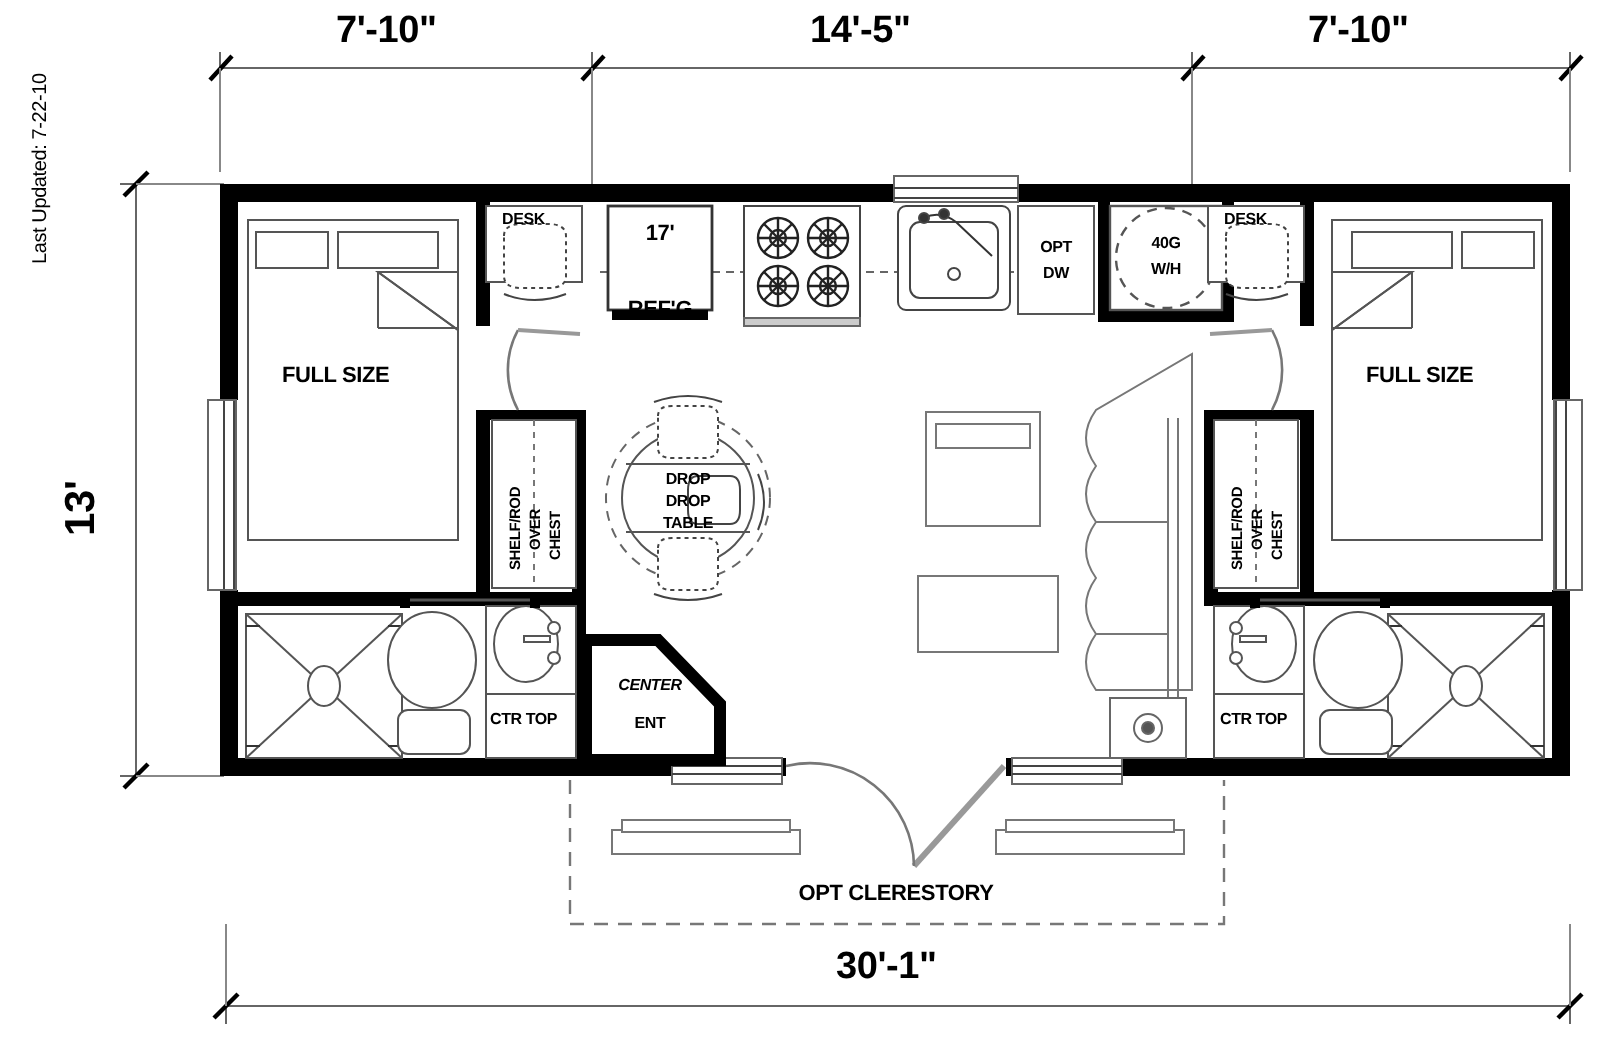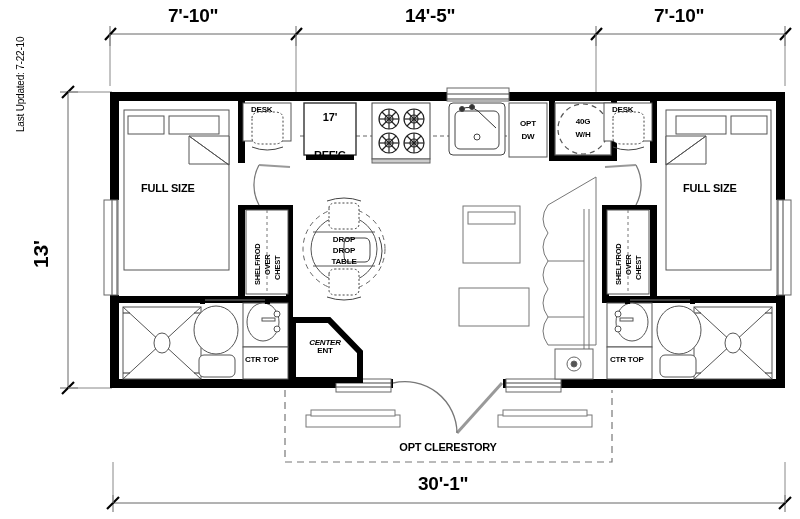--- a/index.html
+++ b/index.html
@@ -425,16 +425,16 @@
 <div class="lbl tiny ctr" style="left:555px;top:118px;width:56px;">40G</div>
 <div class="lbl tiny ctr" style="left:555px;top:115px;width:56px;margin-top:16px;">W/H</div>
 
 <div class="lbl tiny ctr" style="left:314px;top:236px;width:60px;">DROP</div>
 <div class="lbl tiny ctr" style="left:314px;top:247px;width:60px;">DROP</div>
 <div class="lbl tiny ctr" style="left:314px;top:258px;width:60px;">TABLE</div>
 
 <div class="lbl tiny" style="left:245px;top:356px;">CTR TOP</div>
 <div class="lbl tiny" style="left:610px;top:356px;">CTR TOP</div>
 
-<div class="lbl tiny ctr" style="left:299px;top:347px;width:52px;">ENT</div>
+<div class="lbl tiny ctr" style="left:299px;top:358px;width:52px;">ENT</div>
 <div class="lbl tiny ctr" style="left:294px;top:339px;width:62px;font-style:italic;">CENTER</div>
 
 <div class="lbl room ctr" style="left:348px;top:442px;width:200px;">OPT CLERESTORY</div>
 
 </body></html>

